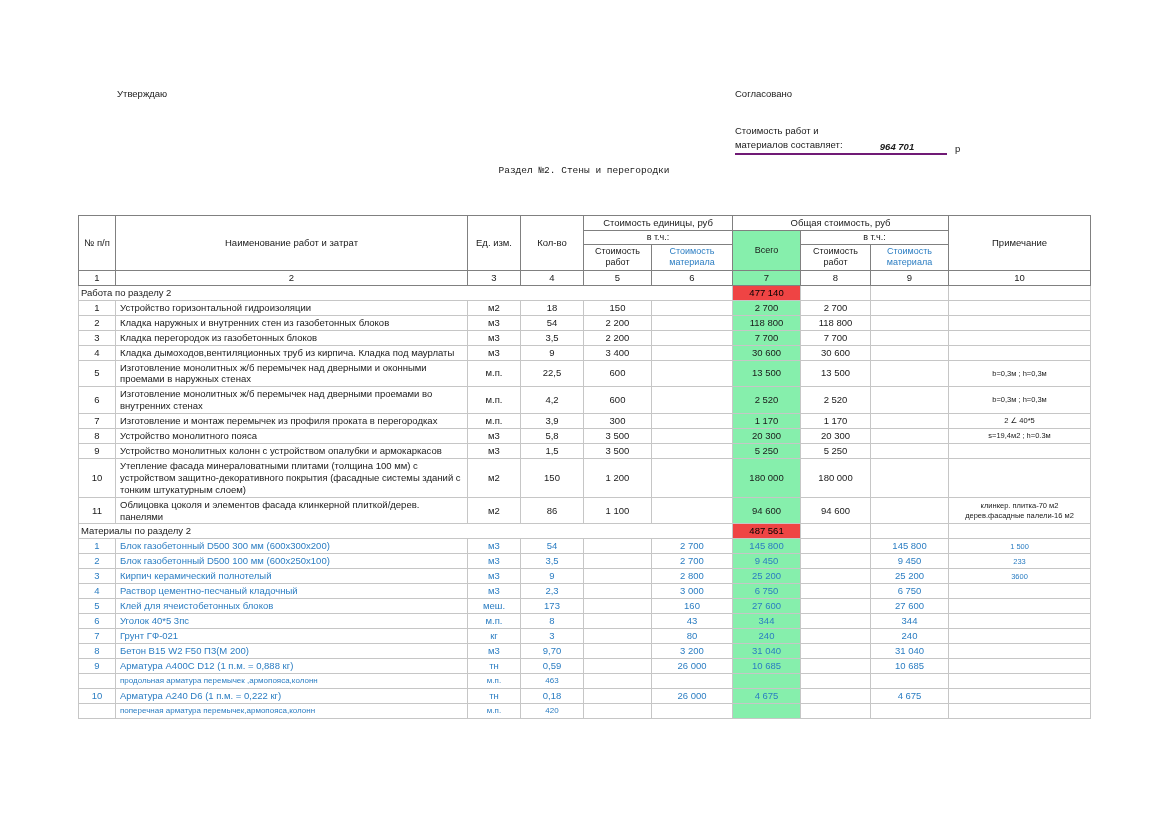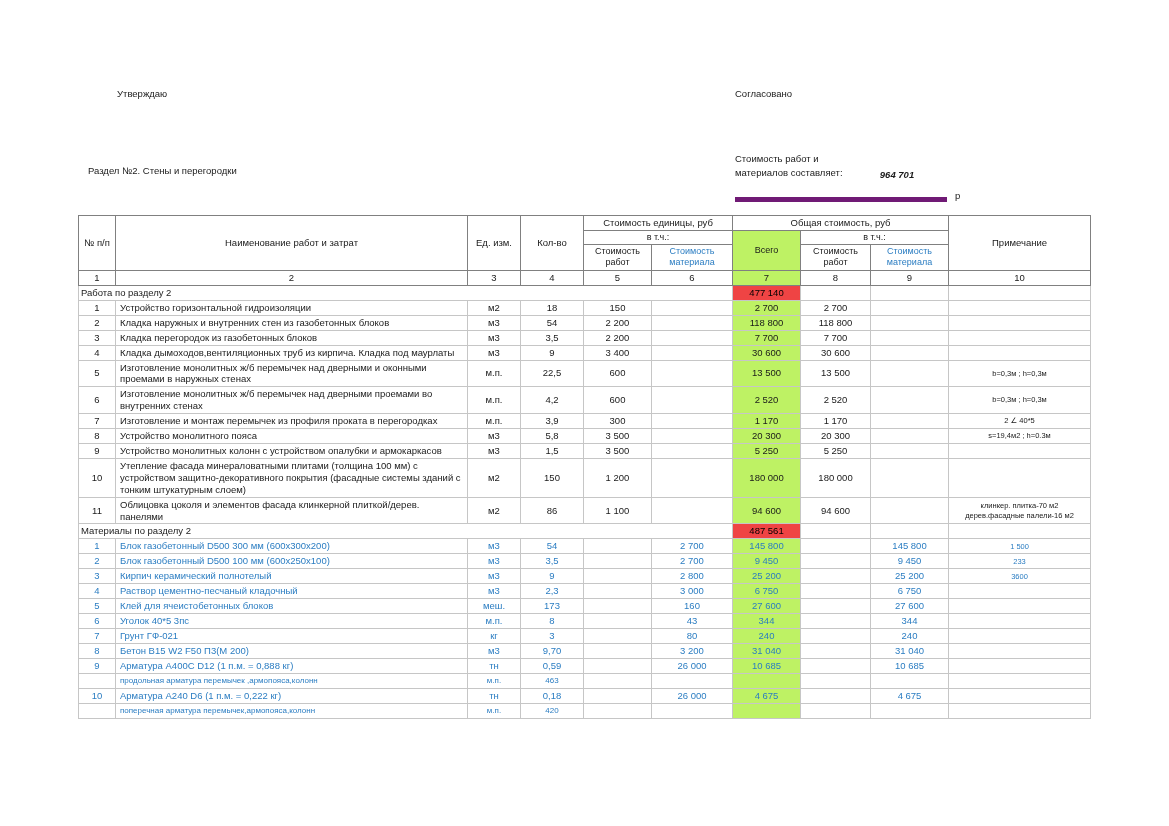--- a/index.html
+++ b/index.html
@@ -4,39 +4,39 @@
 <style>
   * { margin:0; padding:0; box-sizing:border-box; }
   html,body { width:1169px; height:826px; background:#ffffff; overflow:hidden;
               font-family:"Liberation Sans", sans-serif; color:#1a1a1a; }
   .abs { position:absolute; }
   #approve { left:117px; top:88px; font-size:9.5px; }
   #agree   { left:735px; top:88px; font-size:9.5px; }
 
   #cost-block { left:735px; top:124px; width:232px; font-size:9.5px; }
   #cost-underlined { display:flex; align-items:flex-end; width:212px;
-                     border-bottom:5px solid #701a75; padding-bottom:17px;margin-top:28px; }
+                     border-bottom:2px solid #701a75; padding-bottom:1px; }
   #cost-label { width:112px; line-height:1.45; }
   #cost-value { flex:1; text-align:center; font-weight:bold;font-style:italic; }
   #cost-row { display:flex; align-items:flex-end; }
   #currency { margin-left:8px; padding-bottom:1px; }
 
-  #doc-title { left:88px; top:165px; width:1012px; font-size:9.5px; }
+  #doc-title { left:78px; top:165px; width:1012px; text-align:center; font-size:9.5px;font-family:Liberation Mono, monospace; }
 
   #table-wrap { left:78px; top:215px; }
   table { border-collapse:collapse; table-layout:fixed; width:1012px; }
   th, td { border:1px solid #c6c6c6; font-weight:normal; font-size:9.5px;
            text-align:center; vertical-align:middle; padding:1px 3px; line-height:1.25; }
   thead th, thead td { border-color:#808080; }
   thead .hrowA th { height:13px; font-size:9.5px; }
   thead .hrowB th { height:11px; font-size:9px; }
   thead .hrowC th { height:23px; font-size:9px; }
   thead .numrow td { height:13px; }
   .blue { color:#2b7dc2; }
-  .total-col { background:#bef264; }
+  .total-col { background:#86efac; }
   .section-total { background:#ef4444; color:#000; }
   .section-label { text-align:left; font-size:9.5px; padding-left:2px; }
   tbody tr { height:15px; }
   tbody .name-cell { text-align:left; padding-left:4px; }
   .note-cell { font-size:7.5px; white-space:pre-line; line-height:1.3; }
   .row-material td { color:#2b7dc2; }
   .row-subrow td { color:#2b7dc2; font-size:8px; height:13px; }
   .row-subrow .name-cell { padding-left:4px; }
 </style>
 </head>

